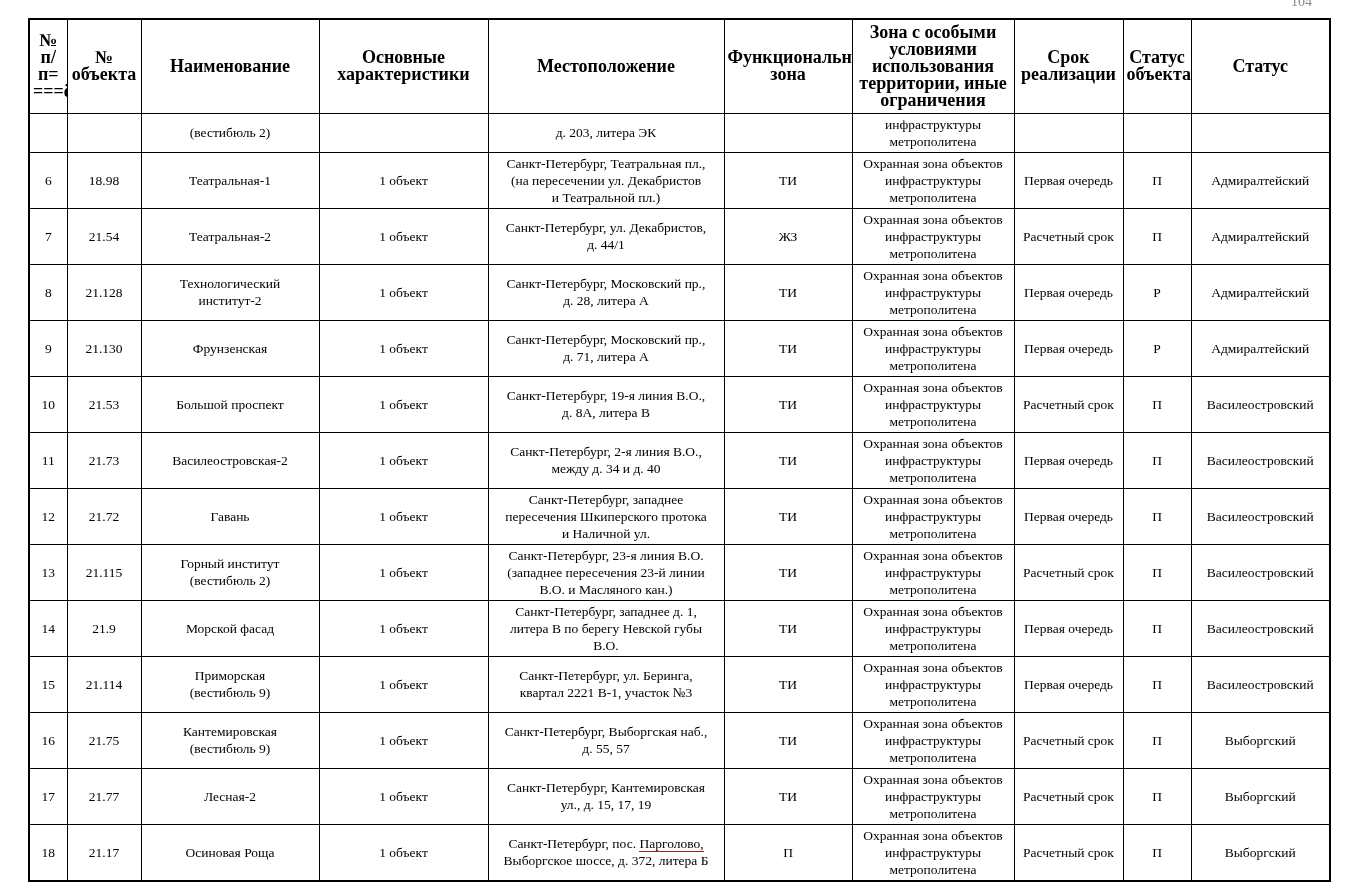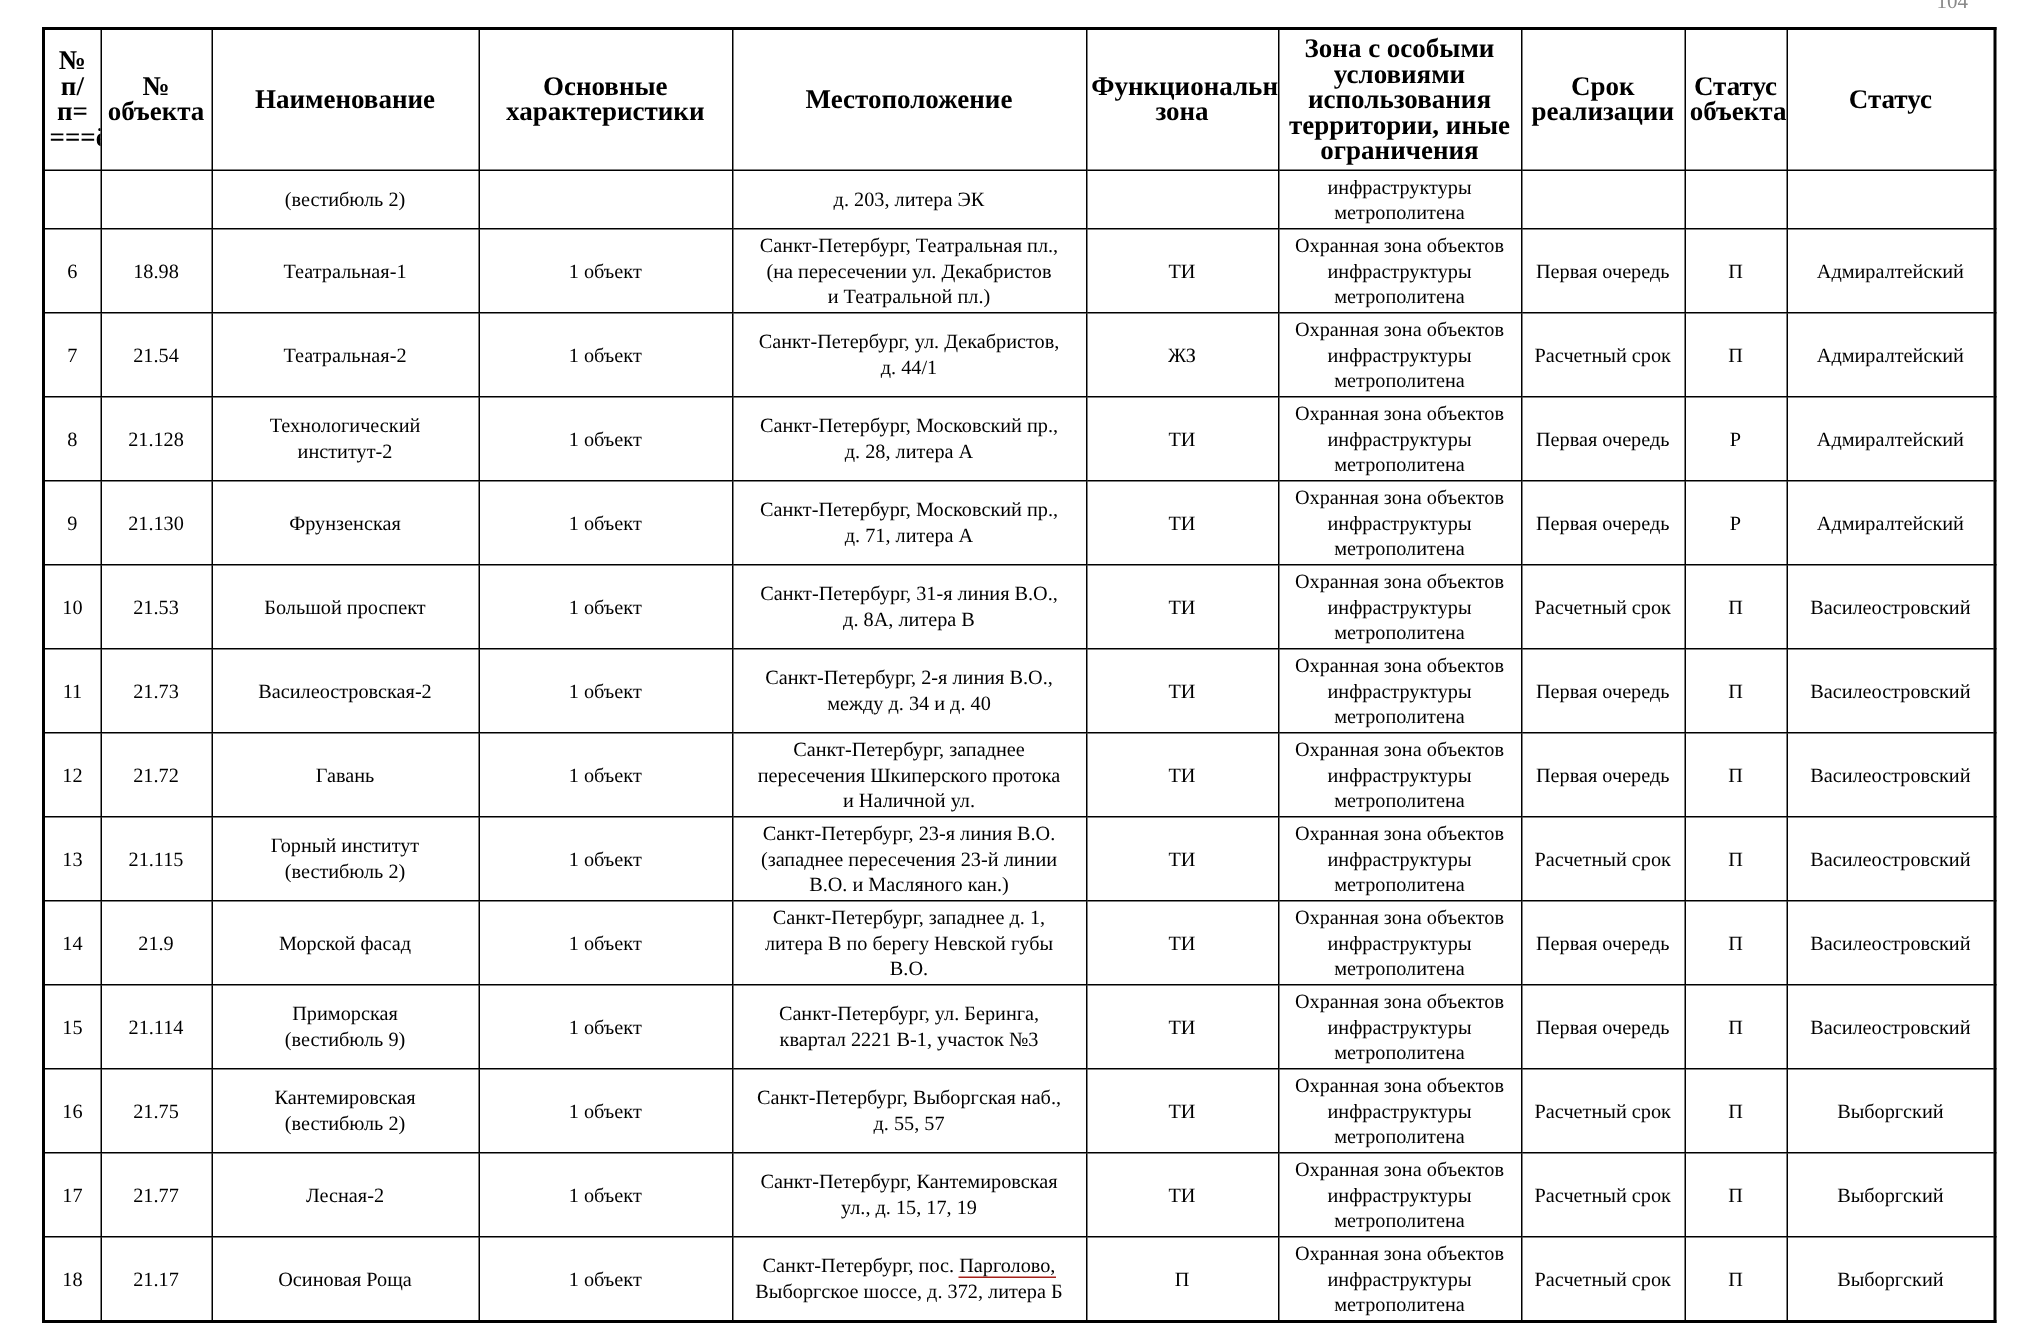--- a/index.html
+++ b/index.html
@@ -173,21 +173,21 @@
 метрополитена</td>
       <td>Первая очередь</td>
       <td>Р</td>
       <td>Адмиралтейский</td>
     </tr>
         <tr class="data-row">
       <td>10</td>
       <td>21.53</td>
       <td>Большой проспект</td>
       <td>1 объект</td>
-      <td>Санкт-Петербург, 31-я линия В.О.,
+      <td>Санкт-Петербург, 19-я линия В.О.,
 д. 8А, литера В</td>
       <td>ТИ</td>
       <td>Охранная зона объектов
 инфраструктуры
 метрополитена</td>
       <td>Расчетный срок</td>
       <td>П</td>
       <td>Василеостровский</td>
     </tr>
         <tr class="data-row">
@@ -267,21 +267,21 @@
 инфраструктуры
 метрополитена</td>
       <td>Первая очередь</td>
       <td>П</td>
       <td>Василеостровский</td>
     </tr>
         <tr class="data-row">
       <td>16</td>
       <td>21.75</td>
       <td>Кантемировская
-(вестибюль 2)</td>
+(вестибюль 9)</td>
       <td>1 объект</td>
       <td>Санкт-Петербург, Выборгская наб.,
 д. 55, 57</td>
       <td>ТИ</td>
       <td>Охранная зона объектов
 инфраструктуры
 метрополитена</td>
       <td>Расчетный срок</td>
       <td>П</td>
       <td>Выборгский</td>

